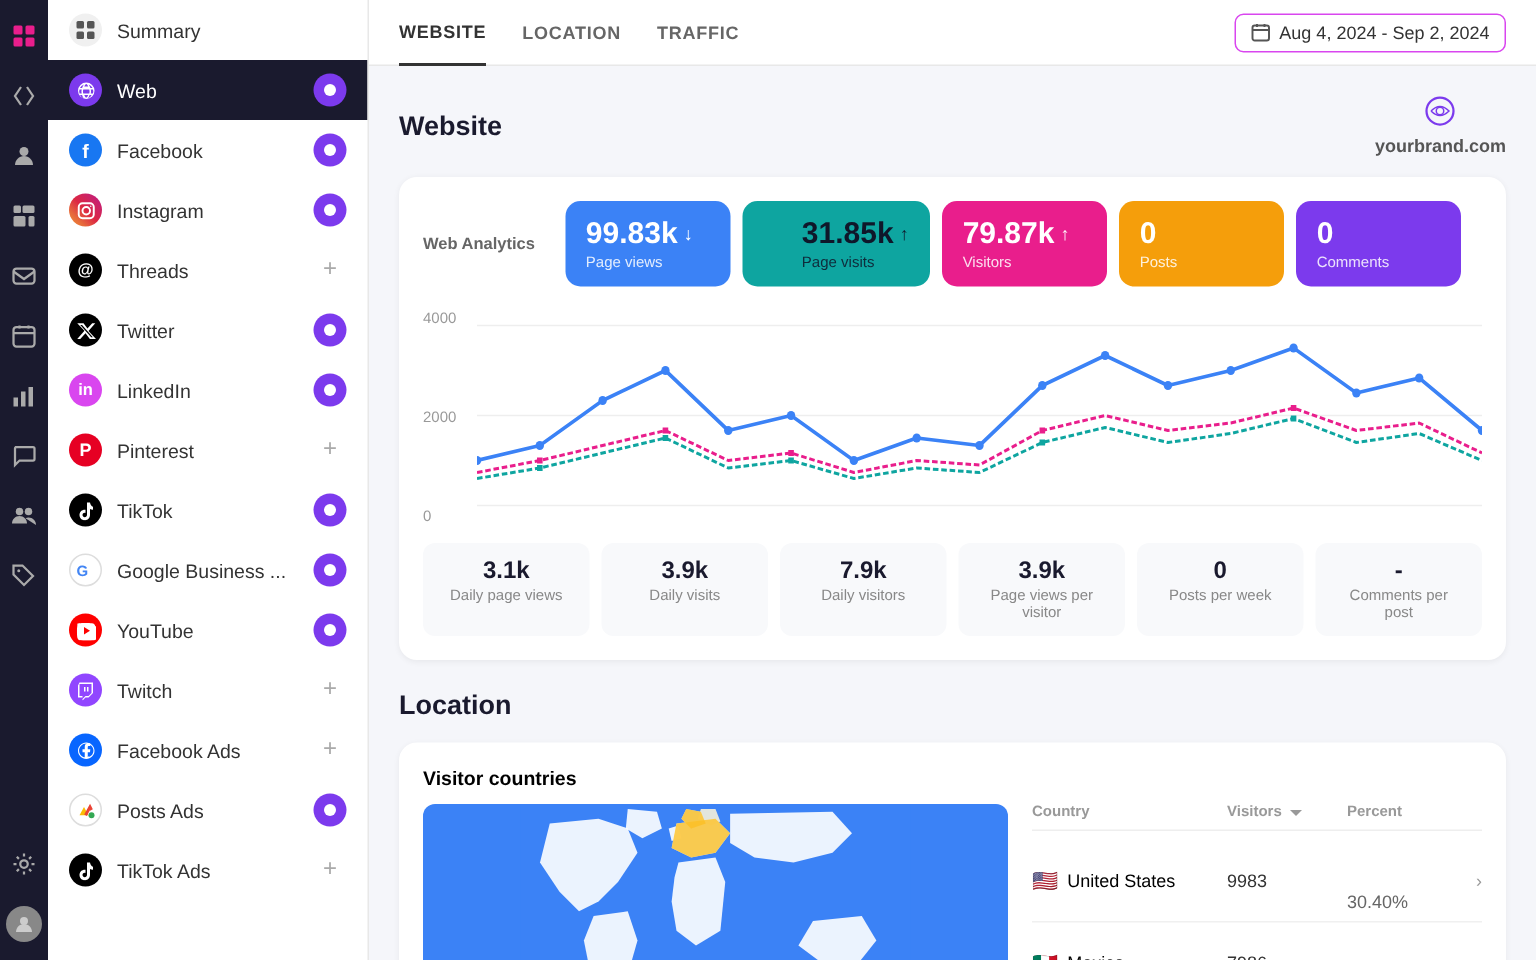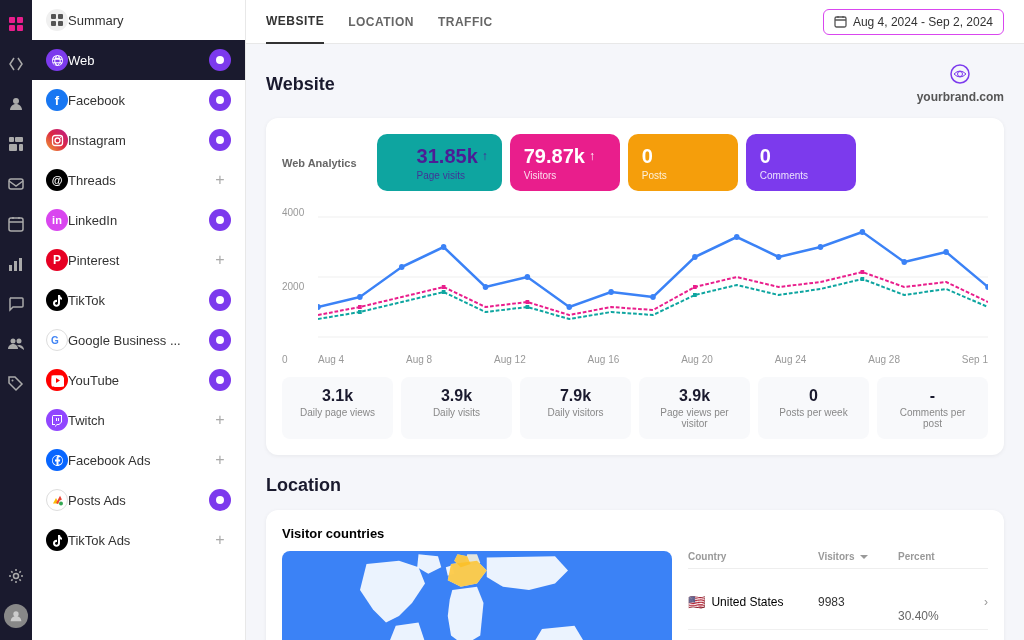--- a/index.html
+++ b/index.html
@@ -37,20 +37,21 @@
       display: flex;
       flex-direction: column;
       flex-shrink: 0;
       overflow-y: auto;
     }
     .sidebar-item {
       display: flex;
       align-items: center;
       padding: 9px 14px;
       cursor: pointer;
+      gap: 10px;
       position: relative;
     }
     .sidebar-item.active { background: #1a1a2e; border-radius: 0; }
     .sidebar-item.active .sidebar-label { color: #fff; }
     .sidebar-label { flex: 1; font-size: 13px; color: #333; font-weight: 500; }
     .sidebar-icon { width: 22px; height: 22px; border-radius: 50%; display: flex; align-items: center; justify-content: center; flex-shrink: 0; font-size: 11px; }
     .sidebar-badge { width: 22px; height: 22px; border-radius: 50%; display: flex; align-items: center; justify-content: center; flex-shrink: 0; }
     .badge-purple { background: #7c3aed; color: white; }
     .fb-icon { background: #1877f2; color: white; }
     .ig-icon { background: linear-gradient(45deg, #f09433, #e6683c, #dc2743, #cc2366, #bc1888); color: white; }
@@ -170,21 +171,21 @@
     }
     .stat-tile {
       border-radius: 10px;
       padding: 10px 14px;
       display: flex;
       flex-direction: column;
       align-items: flex-start;
       min-width: 110px;
     }
     .stat-tile-blue { background: #3b82f6; color: white; }
-    .stat-tile-teal { background: #0ea5a0; color: #4c1d95; padding-left: 40px; }
+    .stat-tile-teal { background: #0ea5a0; color: #0f172a; padding-left: 40px; }
     .stat-tile-pink { background: #e91e8c; color: white; }
     .stat-tile-yellow { background: #f59e0b; color: white; }
     .stat-tile-purple { background: #7c3aed; color: white; }
     .stat-value { font-size: 20px; font-weight: 800; line-height: 1.2; }
     .stat-sub { font-size: 10px; opacity: 0.85; margin-top: 2px; }
     .stat-arrow { font-size: 12px; }
     .chart-svg { width: 100%; height: 100%; }
     .chart-labels {
       display: flex;
       justify-content: space-between;
@@ -406,20 +407,33 @@
   </div>
 
   <div class="sidebar-item">
     <div class="sidebar-icon" style="background:#000;color:white;font-size:11px;font-weight:700;">@</div>
     <span class="sidebar-label">Threads</span>
     <div class="sidebar-badge">
       <span style="color:#aaa;font-size:16px;line-height:1;">+</span>
     </div>
   </div>
 
+  <div class="sidebar-item">
+    <div class="sidebar-icon tw-icon">
+      <svg width="13" height="13" viewBox="0 0 13 13" fill="white">
+          <path d="M10.5 1.5h2l-4.5 5.1L13 12h-4.1l-2.9-3.8L2.5 12H.5l4.8-5.5L.5 1.5h4.2l2.6 3.5L10.5 1.5zm-.7 9.4h1.1L3.7 2.6H2.5l7.3 8.3z"></path>
+        </svg>
+    </div>
+    <span class="sidebar-label">Twitter</span>
+    <div class="sidebar-badge badge-purple">
+      <svg width="10" height="10" viewBox="0 0 10 10" fill="white">
+          <circle cx="5" cy="5" r="4"></circle>
+        </svg>
+    </div>
+  </div>
 
   <div class="sidebar-item">
     <div class="sidebar-icon li-icon" style="font-size:11px;font-weight:700;">in</div>
     <span class="sidebar-label">LinkedIn</span>
     <div class="sidebar-badge badge-purple">
       <svg width="10" height="10" viewBox="0 0 10 10" fill="white">
           <circle cx="5" cy="5" r="4"></circle>
         </svg>
     </div>
   </div>
@@ -554,20 +568,27 @@
             <path d="M4 10 Q10 4 16 10 Q10 16 4 10" stroke="#7c3aed" stroke-width="1" fill="none"></path>
             <circle cx="10" cy="10" r="2.5" stroke="#7c3aed" stroke-width="1" fill="none"></circle>
           </svg>
         <span>yourbrand.com</span>
       </div>
     </div>
 
     <div class="analytics-card">
       <div class="stats-row">
         <span class="analytics-label">Web Analytics</span>
+        <div class="stat-tile stat-tile-blue">
+          <div style="display:flex;align-items:center;gap:4px;">
+            <span class="stat-value">99.83k</span>
+            <span class="stat-arrow">↓</span>
+          </div>
+          <span class="stat-sub">Page views</span>
+        </div>
         <div class="stat-tile stat-tile-teal">
           <div style="display:flex;align-items:center;gap:4px;">
             <span class="stat-value">31.85k</span>
             <span class="stat-arrow">↑</span>
           </div>
           <span class="stat-sub">Page visits</span>
         </div>
         <div class="stat-tile stat-tile-pink">
           <div style="display:flex;align-items:center;gap:4px;">
             <span class="stat-value">79.87k</span>
@@ -625,30 +646,20 @@
           <rect x="133" y="78" width="4" height="4" fill="#e91e8c"></rect>
           <rect x="223" y="93" width="4" height="4" fill="#e91e8c"></rect>
           <rect x="403" y="78" width="4" height="4" fill="#e91e8c"></rect>
           <rect x="583" y="63" width="4" height="4" fill="#e91e8c"></rect>
           <rect x="43" y="103" width="4" height="4" fill="#0ea5a0"></rect>
           <rect x="133" y="83" width="4" height="4" fill="#0ea5a0"></rect>
           <rect x="223" y="98" width="4" height="4" fill="#0ea5a0"></rect>
           <rect x="403" y="86" width="4" height="4" fill="#0ea5a0"></rect>
           <rect x="583" y="70" width="4" height="4" fill="#0ea5a0"></rect>
         </svg>
-        <div class="chart-labels">
-          <span>Aug 4</span>
-          <span>Aug 8</span>
-          <span>Aug 12</span>
-          <span>Aug 16</span>
-          <span>Aug 20</span>
-          <span>Aug 24</span>
-          <span>Aug 28</span>
-          <span>Sep 1</span>
-        </div>
       </div>
 
       <div class="metrics-row">
         <div class="metric-box">
           <div class="metric-val">3.1k</div>
           <div class="metric-lbl">Daily page views</div>
         </div>
         <div class="metric-box">
           <div class="metric-val">3.9k</div>
           <div class="metric-lbl">Daily visits</div>

